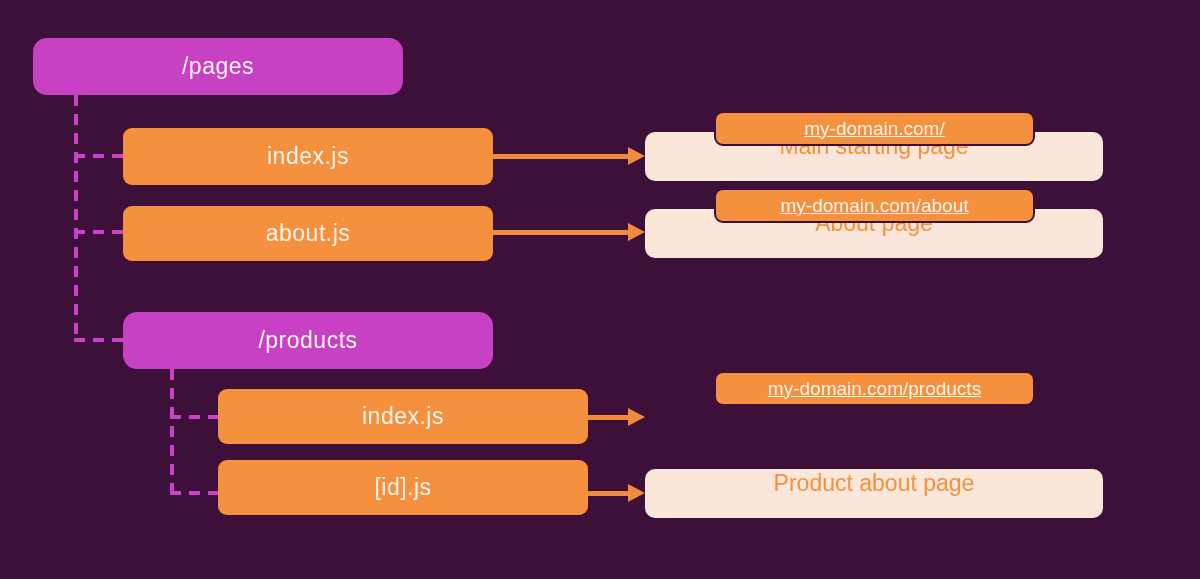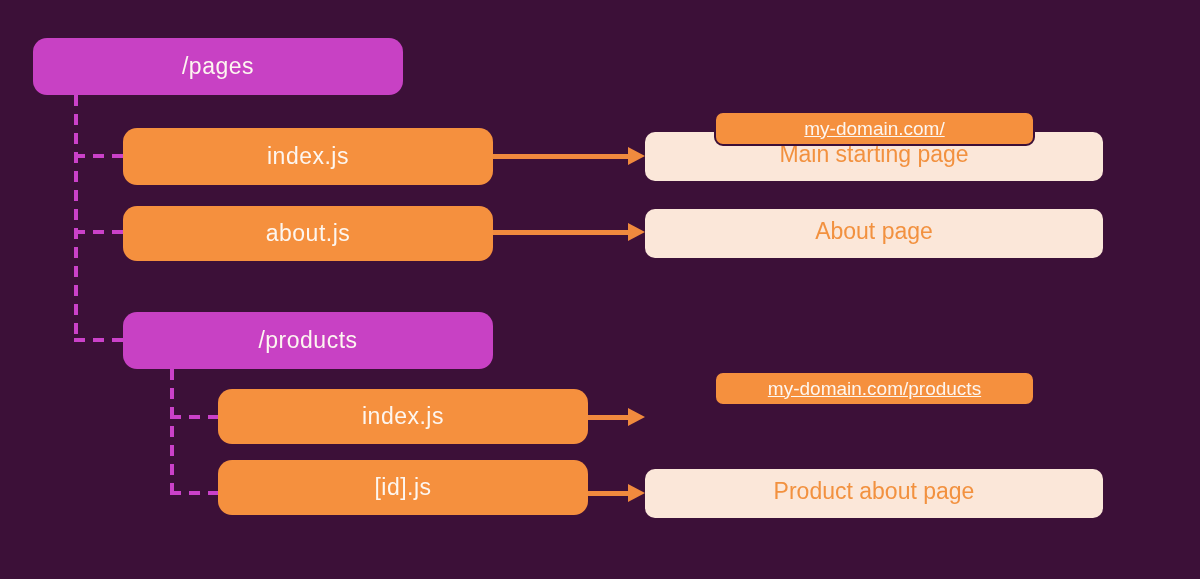--- a/index.html
+++ b/index.html
@@ -25,21 +25,21 @@
   .node{
     position:absolute;
     width:370px;
     border-radius:14px;
     display:flex;align-items:center;justify-content:center;
     color:var(--white);
     font-size:23px;
     letter-spacing:.5px;
   }
   .node.folder{background:var(--purple);}
-  .node.file{background:var(--orange);}
+  .node.file{background:var(--orange);border-radius:9px;}
   .n-pages{left:33px;top:38px;height:57px;}
   .n-index1{left:123px;top:128px;height:57px;}
   .n-about{left:123px;top:206px;height:55px;}
   .n-products{left:123px;top:312px;height:57px;}
   .n-index2{left:218px;top:389px;height:55px;}
   .n-id{left:218px;top:460px;height:55px;}
 
   
   .conn{position:absolute;}
   .conn.v{
@@ -79,21 +79,21 @@
   .r-1{top:111px;}
   .r-2{top:188px;}
   .r-3{top:371px;}
   .r-4{top:448px;}
   .route .body{
     position:absolute;left:0;bottom:0;
     width:458px;height:49px;
     background:var(--cream);
     border-radius:10px;
     display:flex;align-items:flex-end;justify-content:center;
-    padding-bottom:13px;
+    padding-bottom:21px;
     color:#f2913f;
     font-size:23px;
   }
   .route .tab{
     position:absolute;left:69px;top:0;
     width:321px;height:35px;
     background:var(--orange);
     border:2px solid var(--bg);
     border-radius:9px;
     display:flex;align-items:center;justify-content:center;
@@ -138,20 +138,21 @@
   <div class="arrow a-2"></div>
   <div class="arrow a-3"></div>
   <div class="arrow a-4"></div>
 
   <div class="route r-1">
     <div class="body">Main starting page</div>
     <div class="tab">my-domain.com/</div>
   </div>
   <div class="route r-2">
     <div class="body">About page</div>
+    <div class="tab">my-domain.com/about</div>
   </div>
   <div class="route r-3">
     <div class="tab">my-domain.com/products</div>
   </div>
   <div class="route r-4">
     <div class="body">Product about page</div>
   </div>
 
 </div>
 

